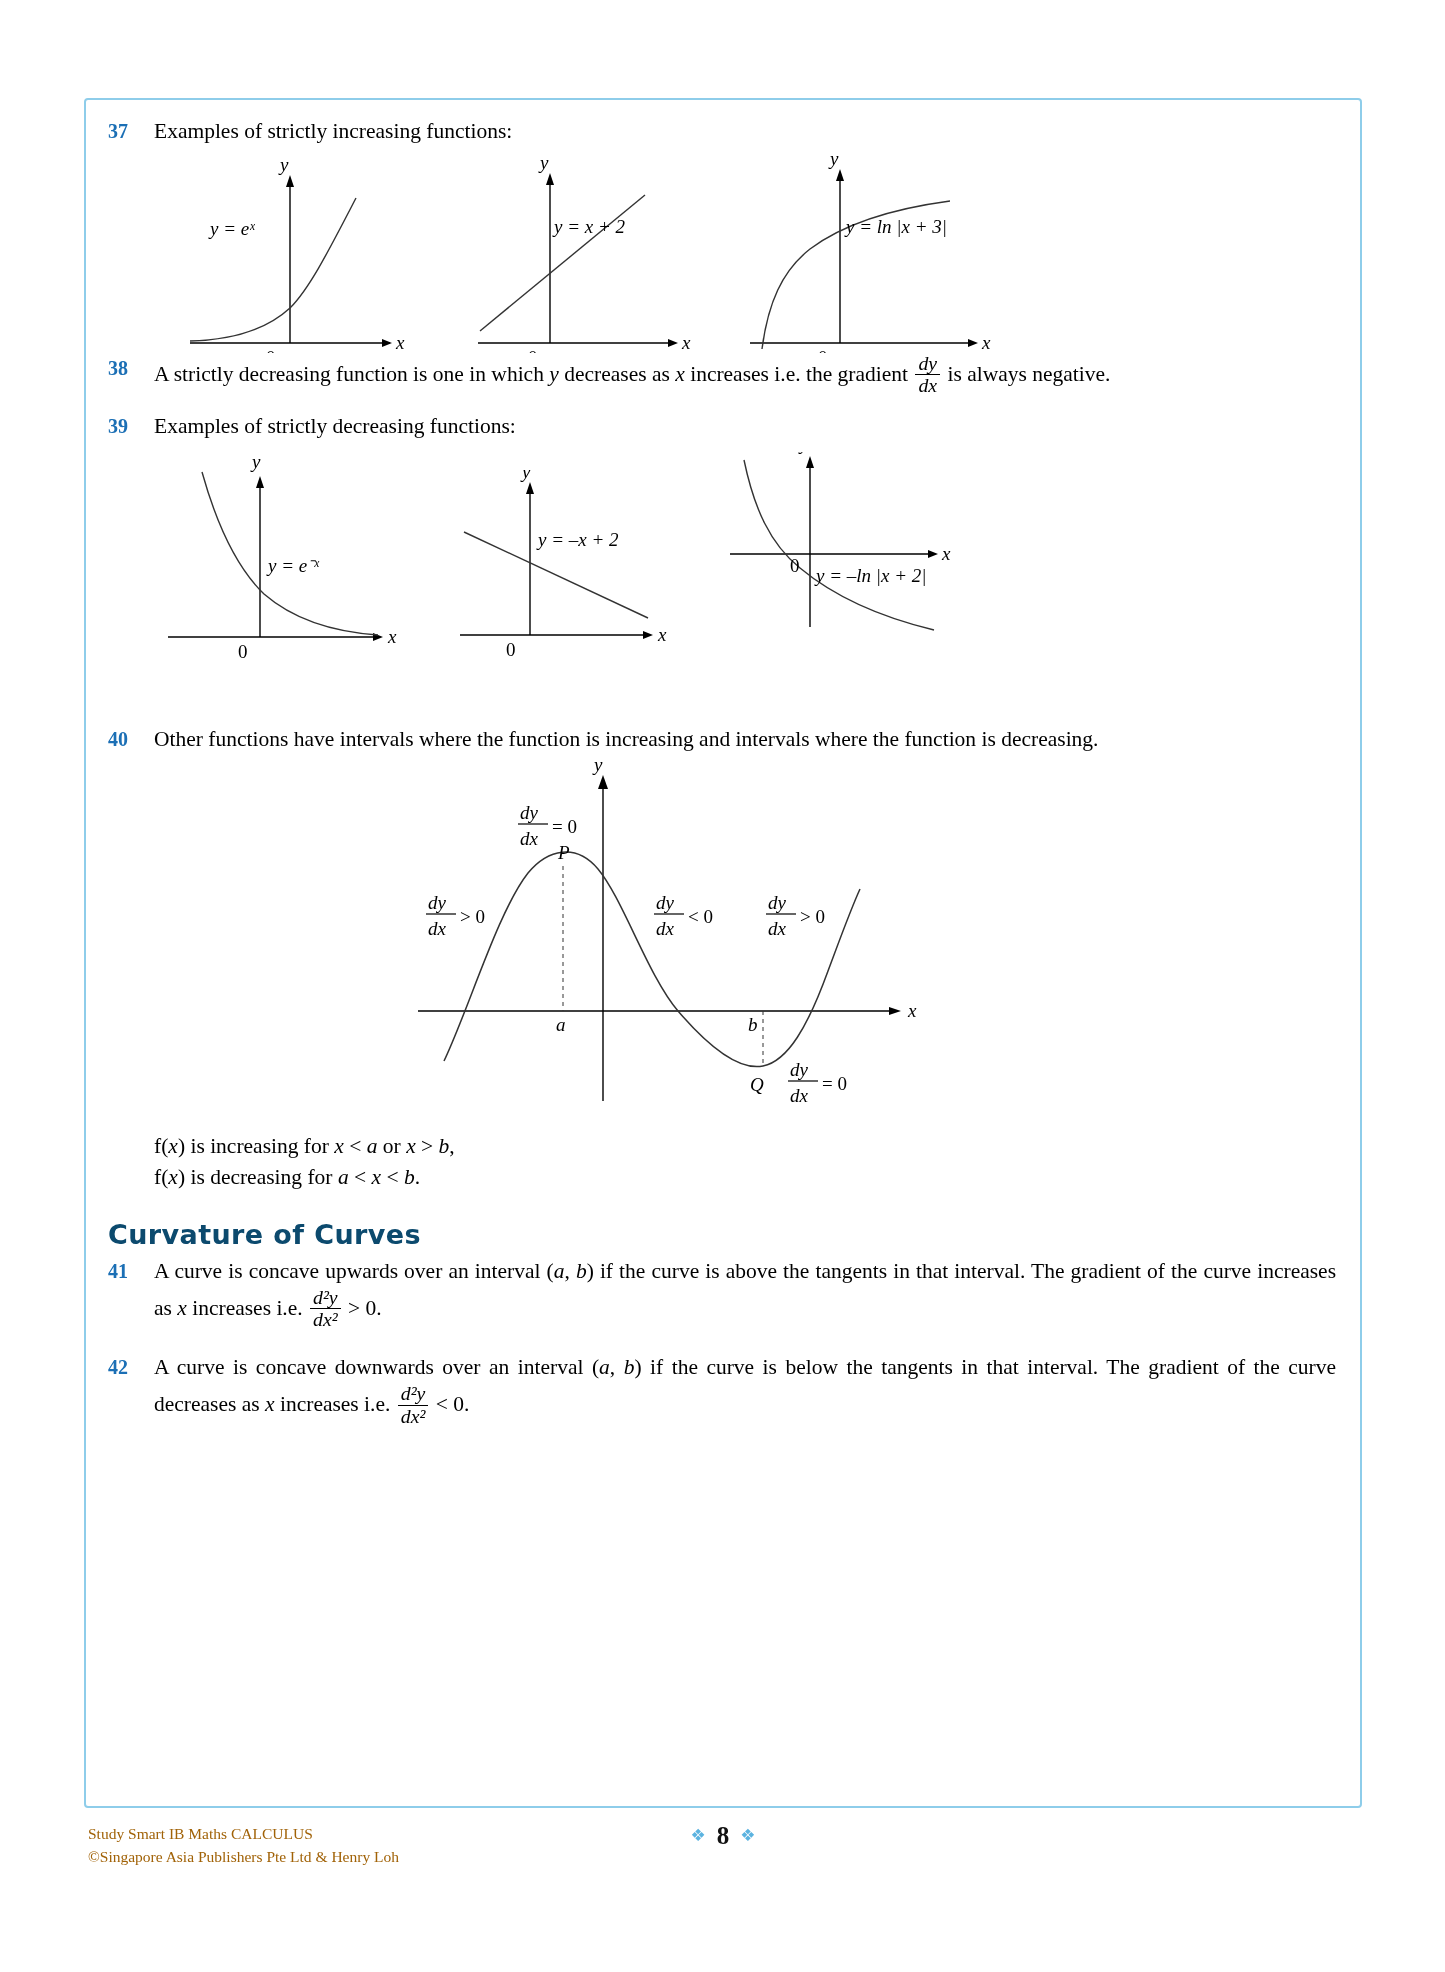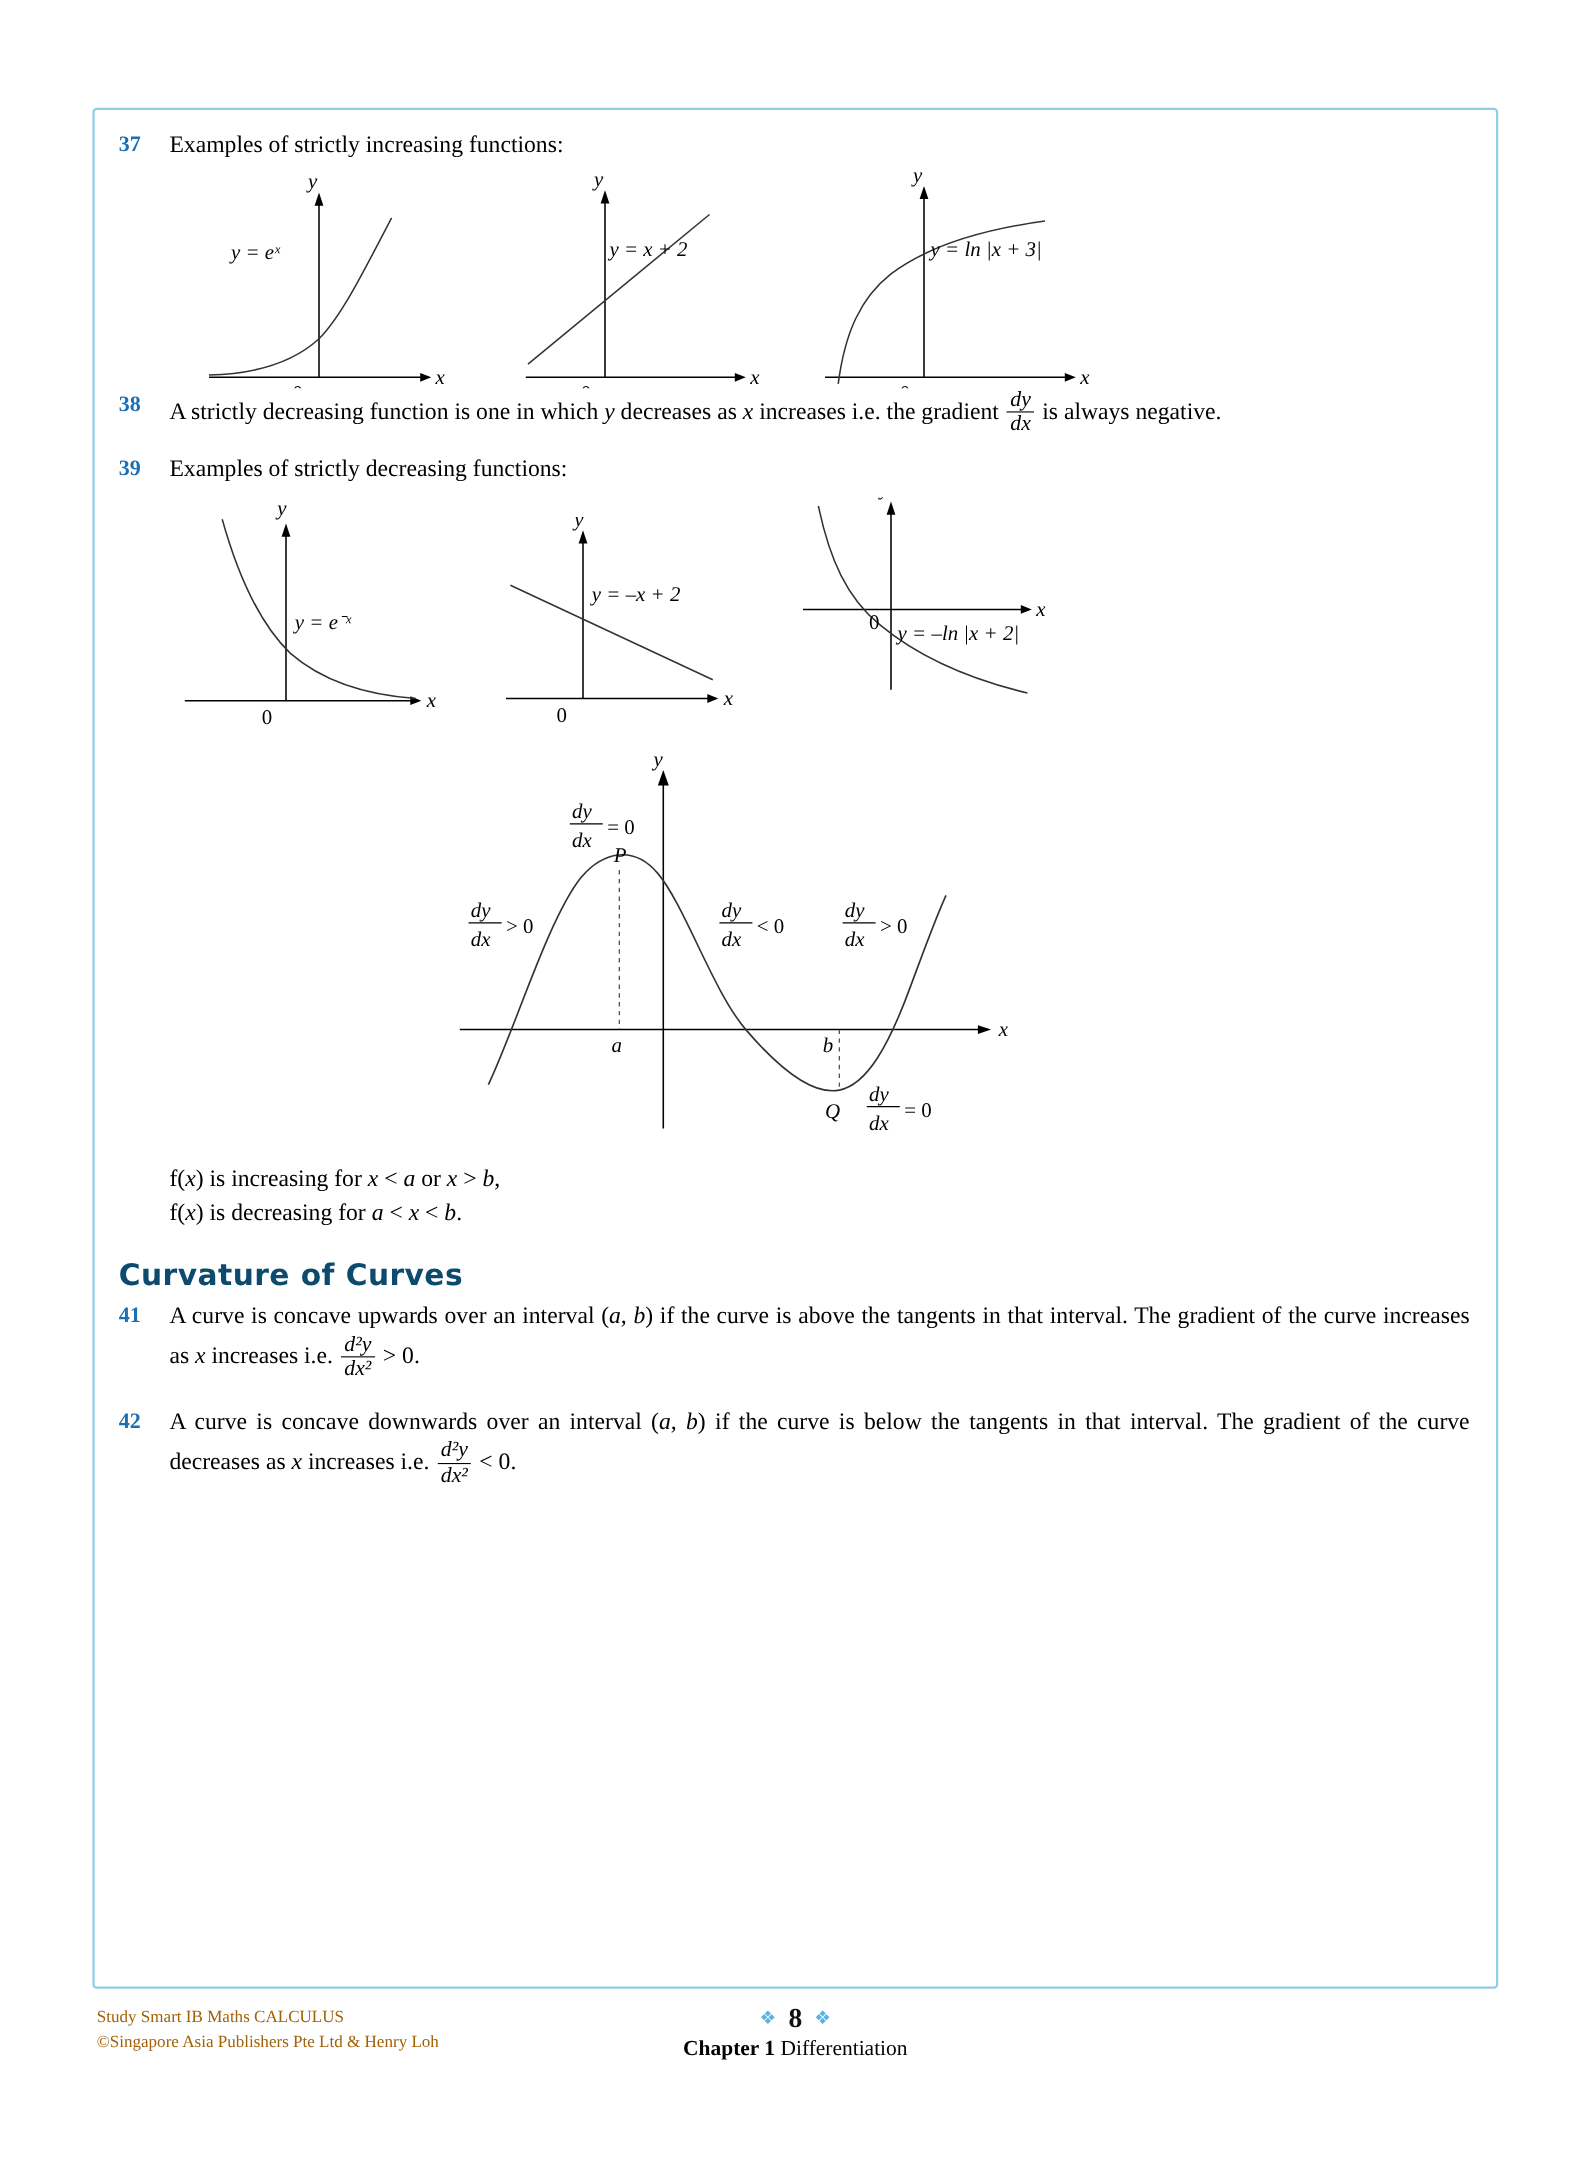--- a/index.html
+++ b/index.html
@@ -249,20 +249,24 @@
       <line x1="90" y1="175" x2="90" y2="10" stroke="#000" stroke-width="1.4"></line>
       <polygon points="90,4 86,16 94,16" fill="#000"></polygon>
       <path d="M24,8 C34,56 50,92 80,116 C116,146 160,165 214,178" fill="none" stroke="#333" stroke-width="1.4"></path>
       <text class="glabel" x="80" y="-2">y</text>
       <text class="glabel" x="222" y="108">x</text>
       <text class="gplain" x="70" y="120">0</text>
       <text class="glabel" x="96" y="130">y = –ln |x + 2|</text>
     </svg>
   </div>
 
+  <div class="item" style="margin-top:44px;">
+    <div class="num">40</div>
+    <div class="body-text justified">Other functions have intervals where the function is increasing and intervals where the function is decreasing.</div>
+  </div>
 
   <div style="display:flex;justify-content:center;margin-top:6px;">
     <svg width="620" height="360" viewBox="0 0 620 360">
 
       <line x1="10" y1="250" x2="490" y2="250" stroke="#000" stroke-width="1.4"></line>
       <polygon points="493,250 481,246 481,254" fill="#000"></polygon>
       <line x1="195" y1="340" x2="195" y2="22" stroke="#000" stroke-width="1.4"></line>
       <polygon points="195,14 190,28 200,28" fill="#000"></polygon>
       <text class="glabel" x="186" y="10">y</text>
       <text class="glabel" x="500" y="256">x</text>
@@ -353,18 +357,14 @@
   <div class="footer-left">
     <div>Study Smart IB Maths CALCULUS</div>
     <div>©Singapore Asia Publishers Pte Ltd &amp; Henry Loh</div>
   </div>
   <div class="footer-center">
     <div>
       <span class="diamond">❖</span>
       <span class="pagenum">8</span>
       <span class="diamond">❖</span>
     </div>
-    <div class="chapline">
-      <b>Chapter 1</b>
-      <span>Differentiation</span>
-    </div>
   </div>
 </div>
 
 </body></html>

